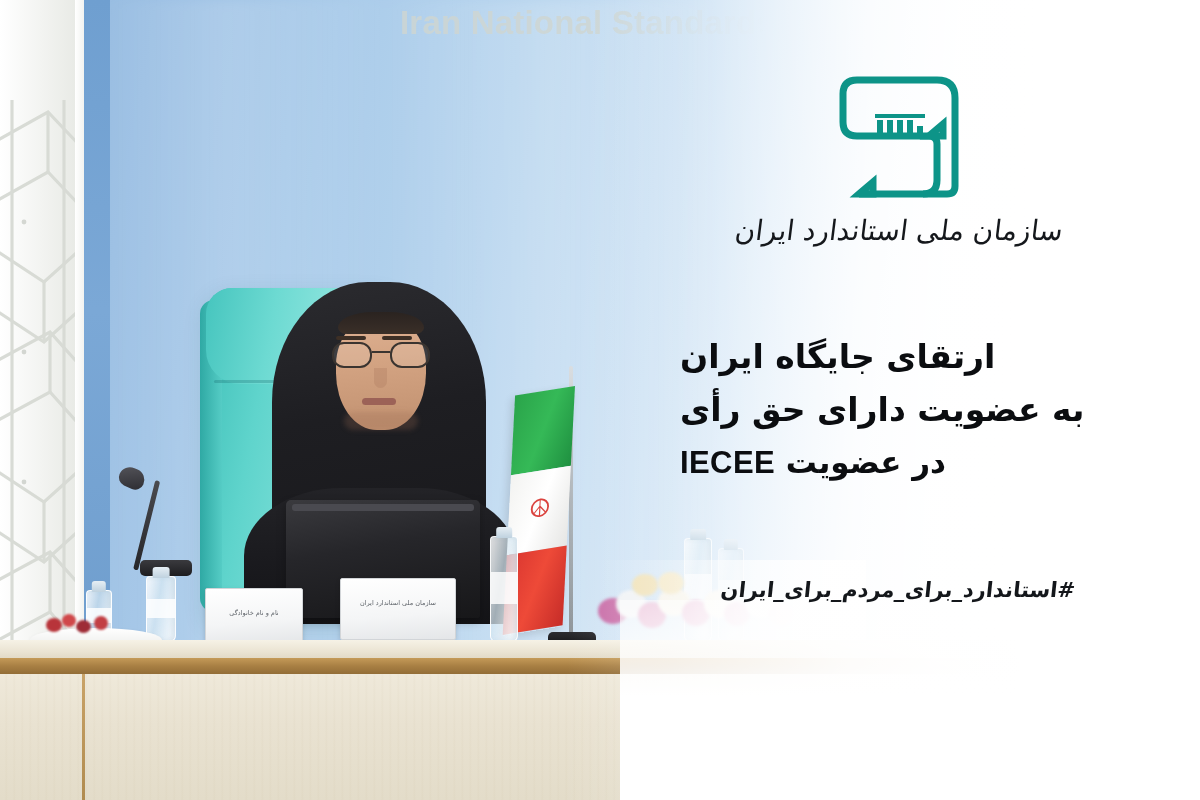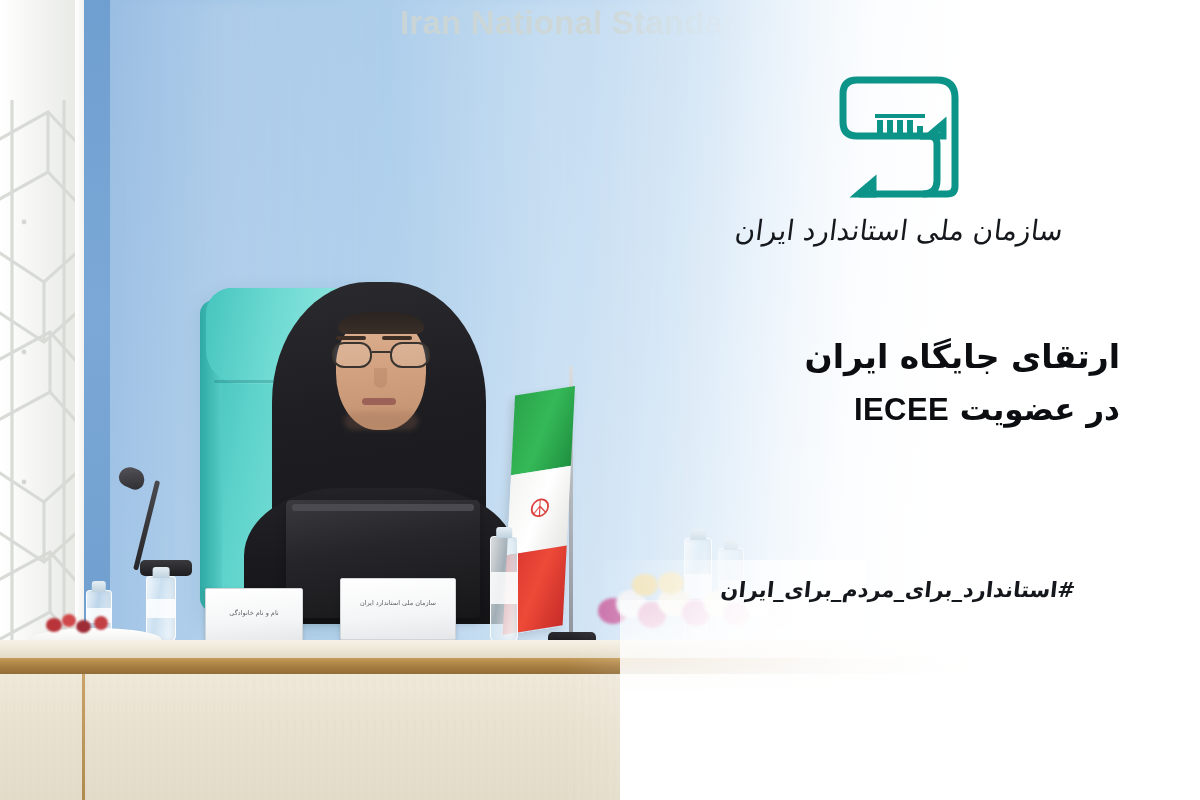--- a/index.html
+++ b/index.html
@@ -486,21 +486,21 @@
     direction: rtl;
     letter-spacing: 0.5px;
     transform: skewX(-7deg);
     white-space: nowrap;
   }
 
   .headline {
     position: absolute;
     right: 80px; top: 330px;
     width: 440px;
-    text-align: right;
+    text-align: left;
     direction: rtl;
     z-index: 5;
   }
   .headline .hl {
     font-family: "DejaVu Sans", "Liberation Sans", sans-serif;
     font-weight: 700;
     font-size: 33px;
     line-height: 53px;
     color: #0b0d10;
     white-space: nowrap;
@@ -697,20 +697,21 @@
         <rect x="74" y="46" width="6" height="18"></rect>
         <rect x="84" y="52" width="6" height="12"></rect>
         <rect x="42" y="40" width="50" height="4"></rect>
       </g>
     </svg>
     <div class="org-name">سازمان ملی استاندارد ایران</div>
   </div>
 
   <div class="headline">
     <div class="hl l1">ارتقای جایگاه ایران</div>
+    <div class="hl l2">به عضویت دارای حق رأی</div>
     <div class="hl l3">
       <span>در عضویت</span>
       <span class="lat">IECEE</span>
     </div>
   </div>
 
   <div class="hashtag">#استاندارد_برای_مردم_برای_ایران</div>
 
 </div>
 

